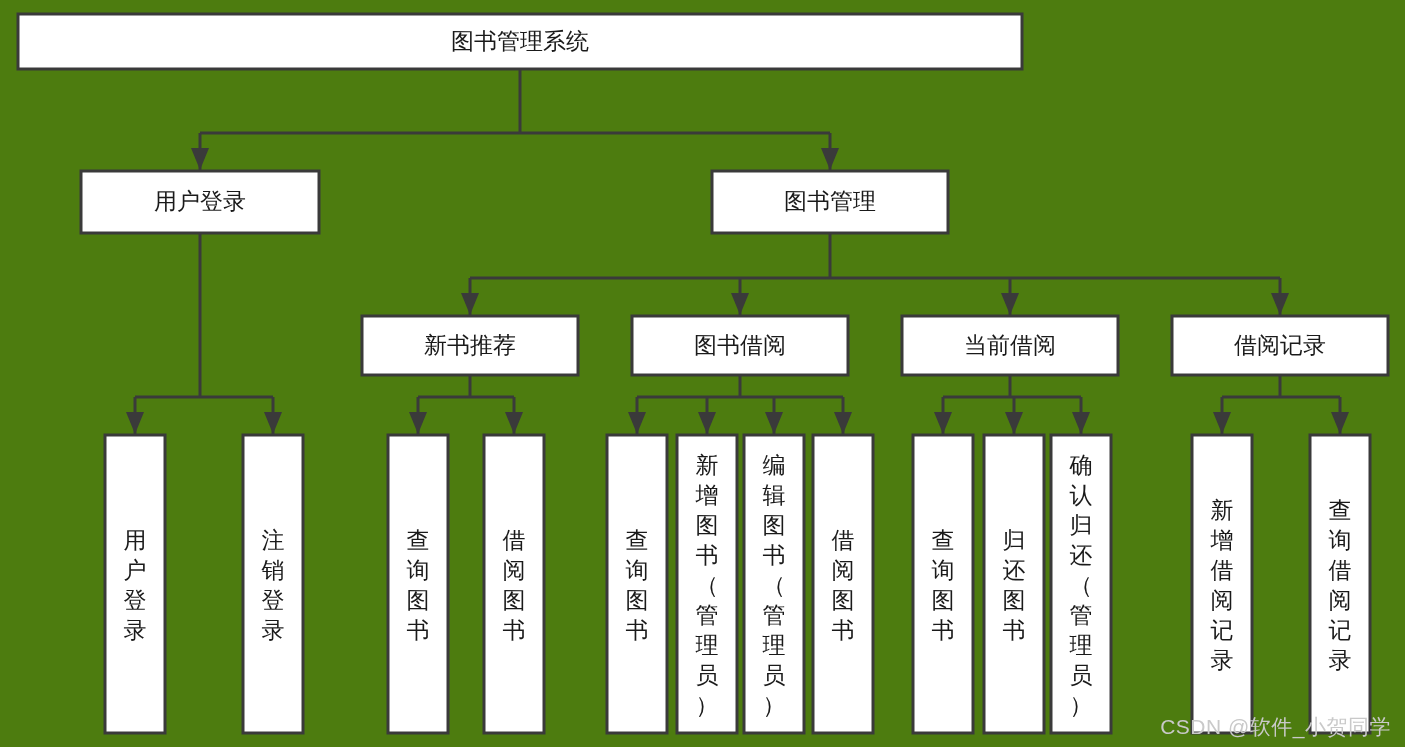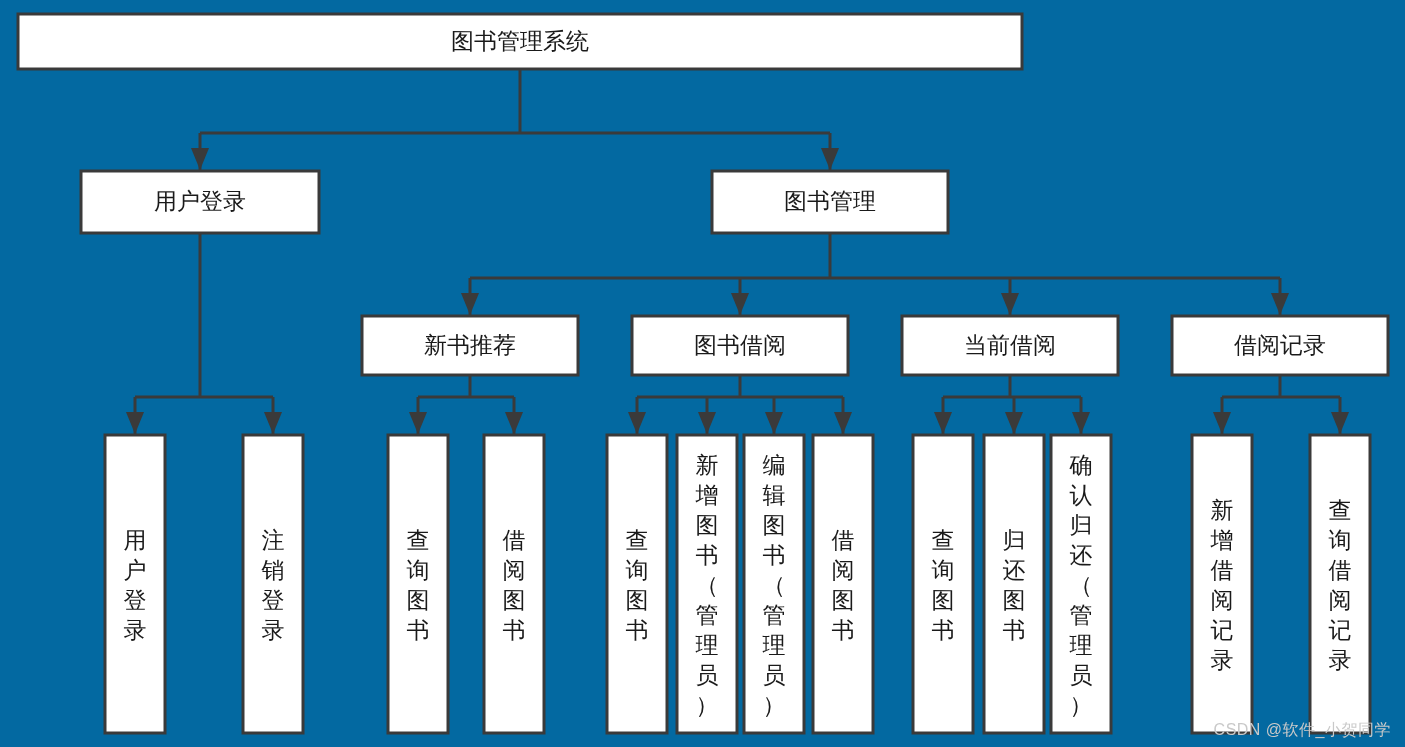--- a/index.html
+++ b/index.html
@@ -7,21 +7,21 @@
     padding: 0;
     background: #ffffff;
   }
   body {
     font-family: "Liberation Sans", "DejaVu Sans", sans-serif;
   }
   #diagram-root {
     position: relative;
     width: 1405px;
     height: 747px;
-    background: #0369a1;
+    background: #4d7c0f;
     overflow: hidden;
   }
   svg#flow {
     display: block;
     width: 1405px;
     height: 747px;
   }
   .node-box {
     fill: #ffffff;
     stroke: #3a3a3a;
@@ -47,21 +47,21 @@
     font-family: "Liberation Sans", "DejaVu Sans", sans-serif;
     font-size: 23px;
     fill: #1a1a1a;
     text-anchor: middle;
   }
   .watermark {
     position: absolute;
     right: 14px;
     bottom: 6px;
     font-family: "Liberation Sans", "DejaVu Sans", sans-serif;
-    font-size: 16px;
+    font-size: 21px;
     color: #c9c9c9;
     white-space: nowrap;
     pointer-events: none;
     letter-spacing: 0.5px;
     text-align: right;
   }
 </style>
 </head>
 <body>
 

